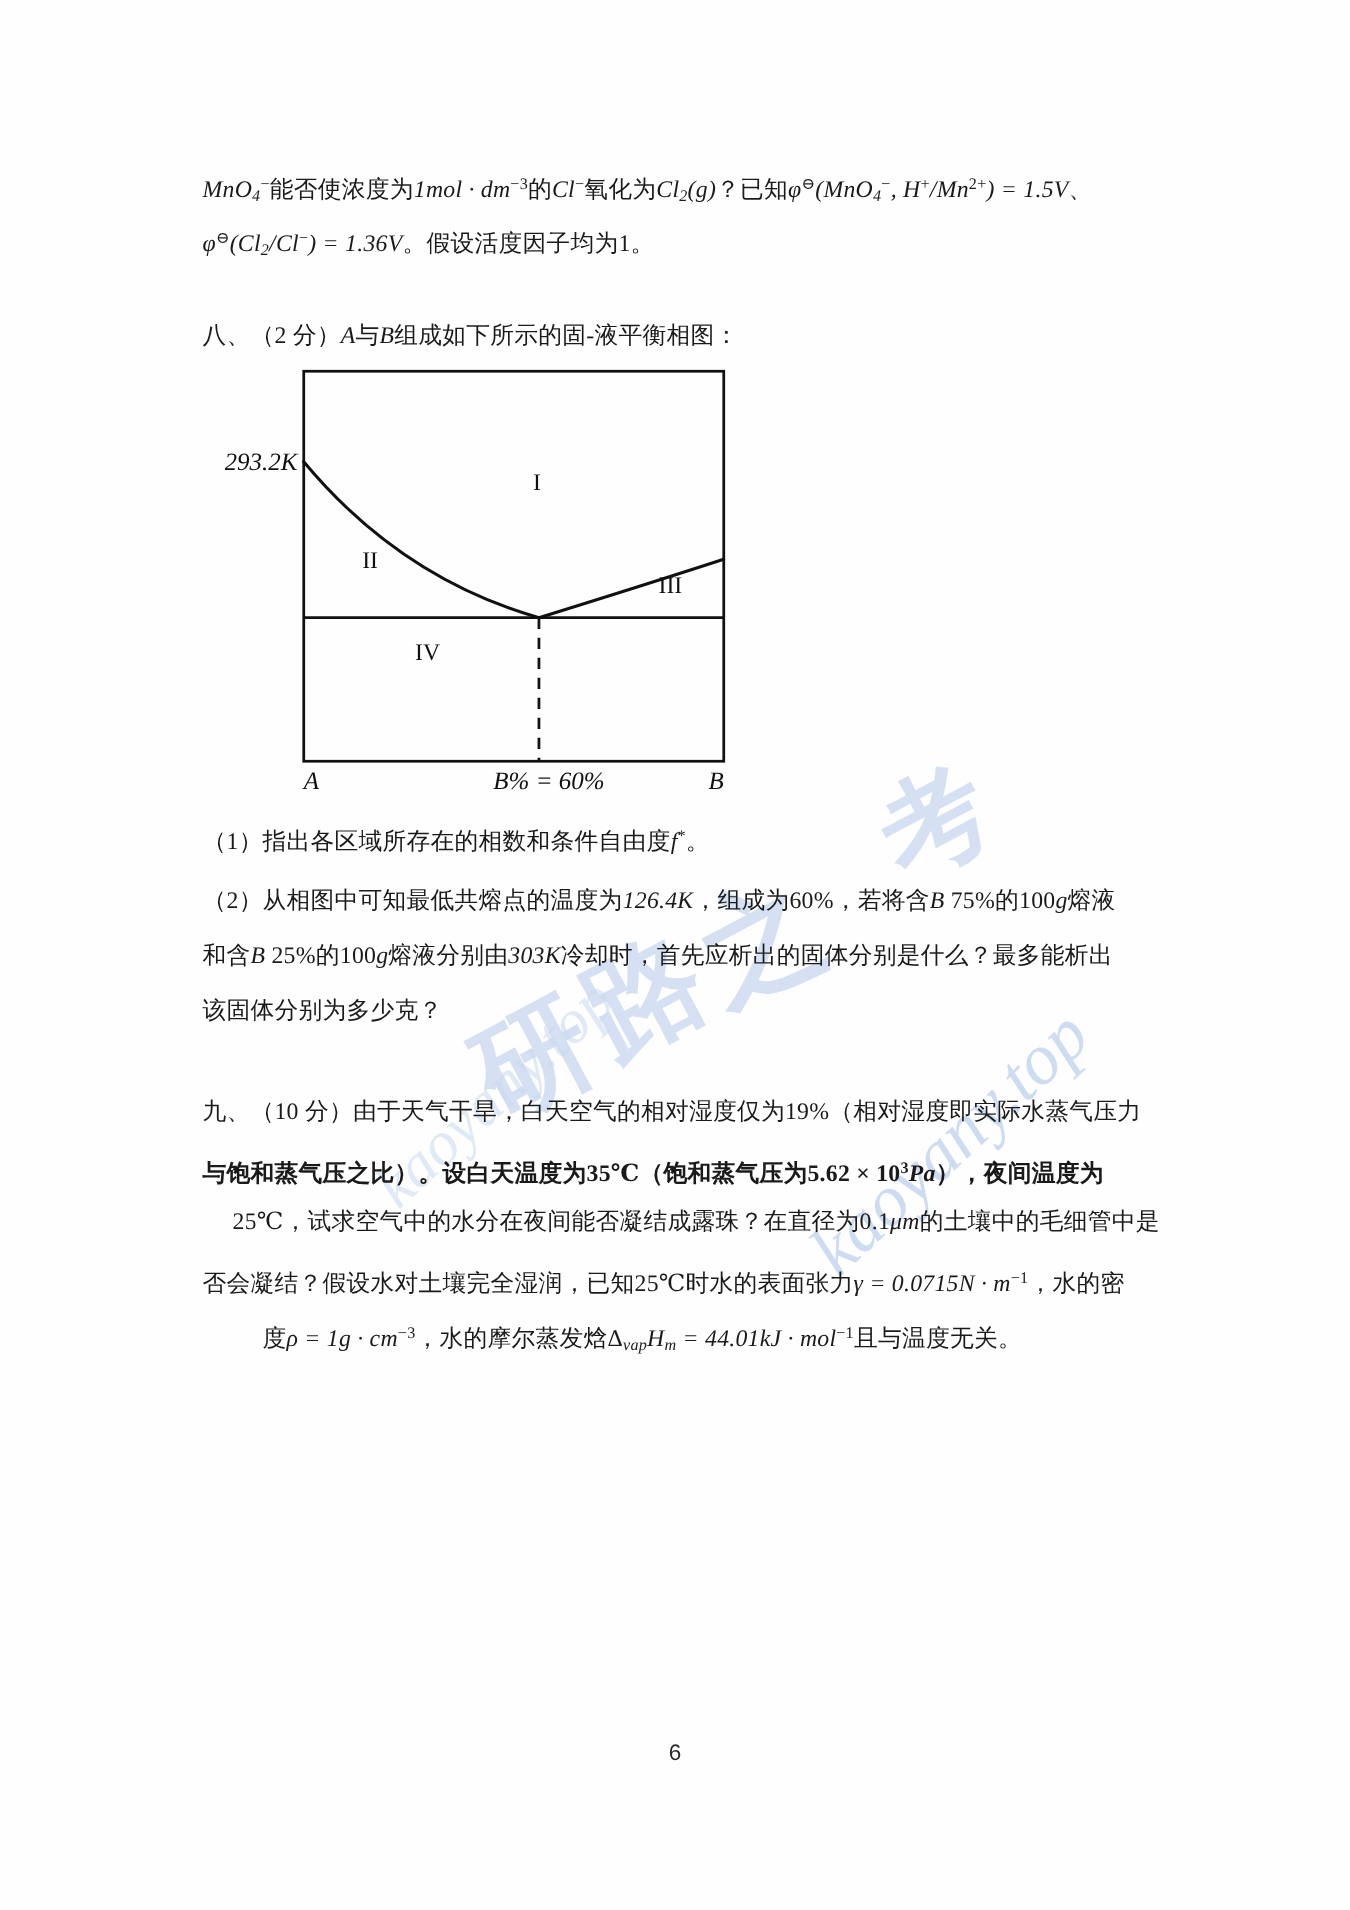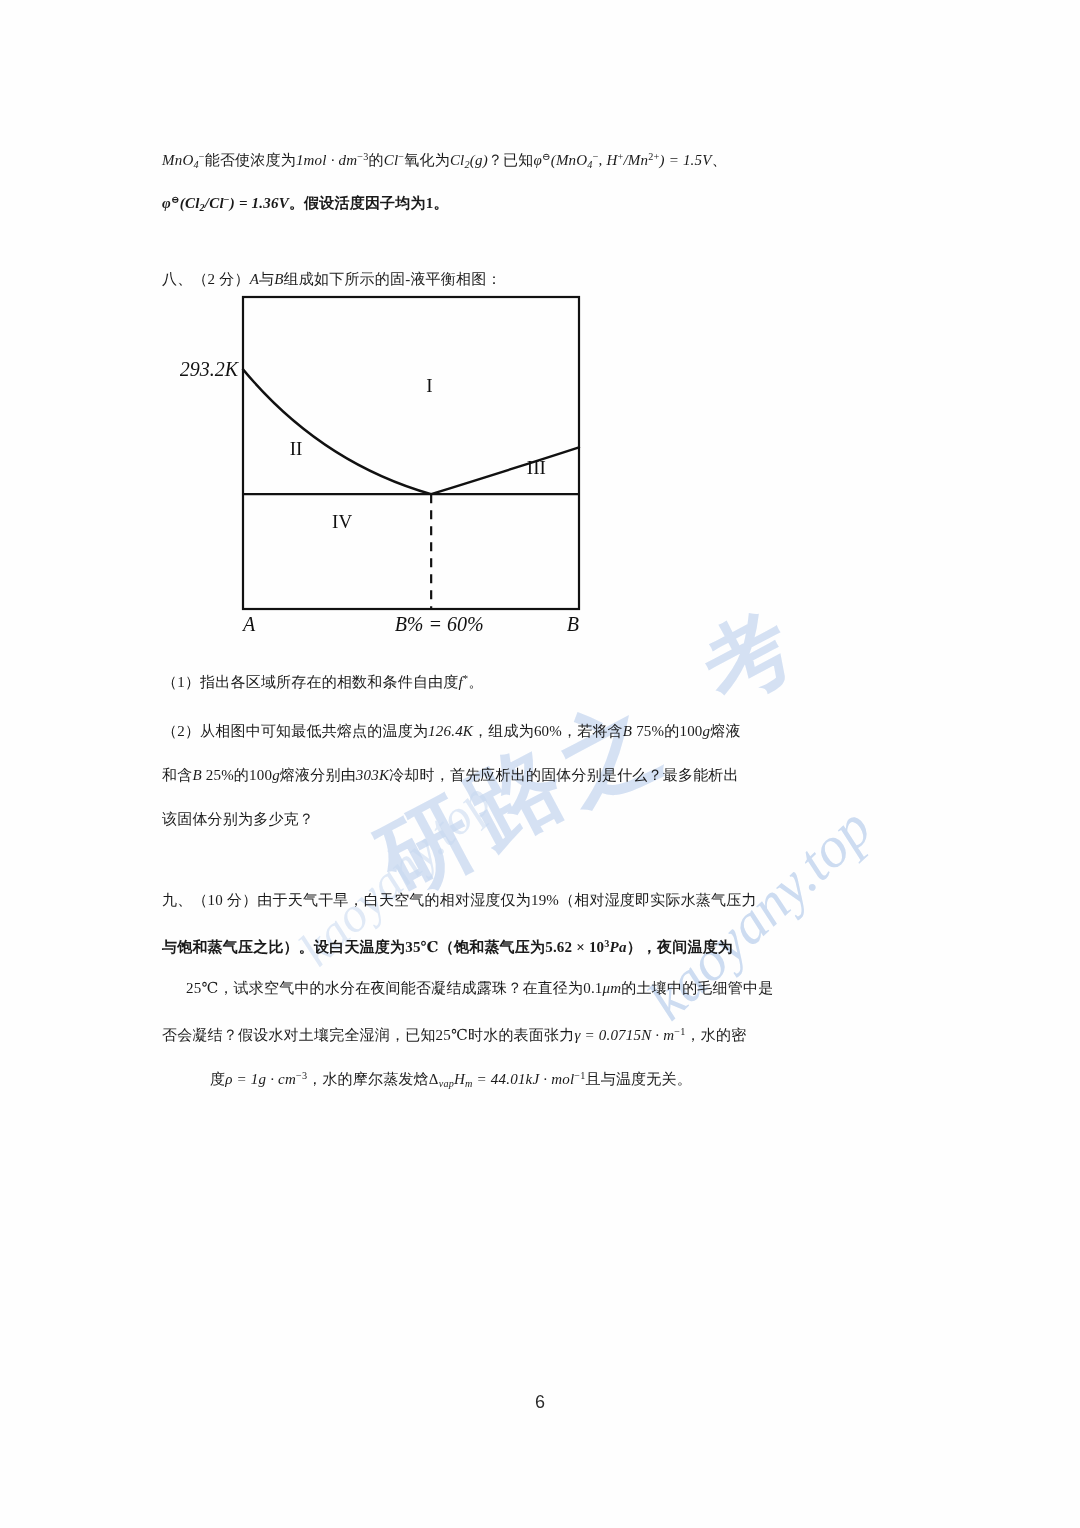--- a/index.html
+++ b/index.html
@@ -48,22 +48,22 @@
 
   
   .content {
     position: absolute;
     left: 0; top: 0;
     width: 1080px;
     z-index: 3;
   }
   .para {
     position: absolute;
-    font-size: 15px;
-    line-height: 48px;
+    font-size: 19px;
+    line-height: 28px;
     letter-spacing: .2px;
     white-space: nowrap;
   }
   .it { font-style: italic; }
   .sub { font-size: .68em; vertical-align: -0.28em; font-style: italic;}
   .supn { font-size: .68em; vertical-align: 0.5em; font-style: normal;}
   .nb { font-style: normal; }
 
   
   .diagram {
@@ -98,21 +98,21 @@
     <span class="wm-latin" style="left:620px; top:880px; font-size:58px; transform:rotate(-43deg);">kaoyany.top</span>
     <span class="wm-latin" style="left:275px; top:845px; font-size:50px; transform:rotate(-43deg); opacity:.55;">kaoyany.top</span>
   </div>
 
   <div class="content">
 
     <div class="para" style="left:162px; top:133px;">
       <span class="it">MnO</span><span class="sub">4</span><span class="supn">−</span><span>能否使浓度为</span><span class="it">1mol · dm</span><span class="supn">−3</span><span>的</span><span class="it">Cl</span><span class="supn">−</span><span>氧化为</span><span class="it">Cl</span><span class="sub">2</span><span class="it">(g)</span><span>？已知</span><span class="it">φ</span><span class="supn">⊖</span><span class="it">(MnO</span><span class="sub">4</span><span class="supn">−</span><span class="it">, H</span><span class="supn">+</span><span class="it">/Mn</span><span class="supn">2+</span><span class="it">) = 1.5V</span><span>、</span>
     </div>
 
-    <div class="para" style="left:162px; top:176px;font-weight:bold;">
+    <div class="para" style="left:162px; top:176px;">
       <span class="it">φ</span><span class="supn">⊖</span><span class="it">(Cl</span><span class="sub">2</span><span class="it">/Cl</span><span class="supn">−</span><span class="it">) = 1.36V</span><span>。假设活度因子均为1。</span>
     </div>
 
     <div class="para" style="left:162px; top:255px;">
       <span>八、（2 分）</span><span class="it">A</span><span>与</span><span class="it">B</span><span>组成如下所示的固-液平衡相图：</span>
     </div>
 
     <div class="para" style="left:162px; top:655px;text-align:right;">
       <span>（1）指出各区域所存在的相数和条件自由度</span><span class="it">f</span><span class="supn">*</span><span>。</span>
     </div>

